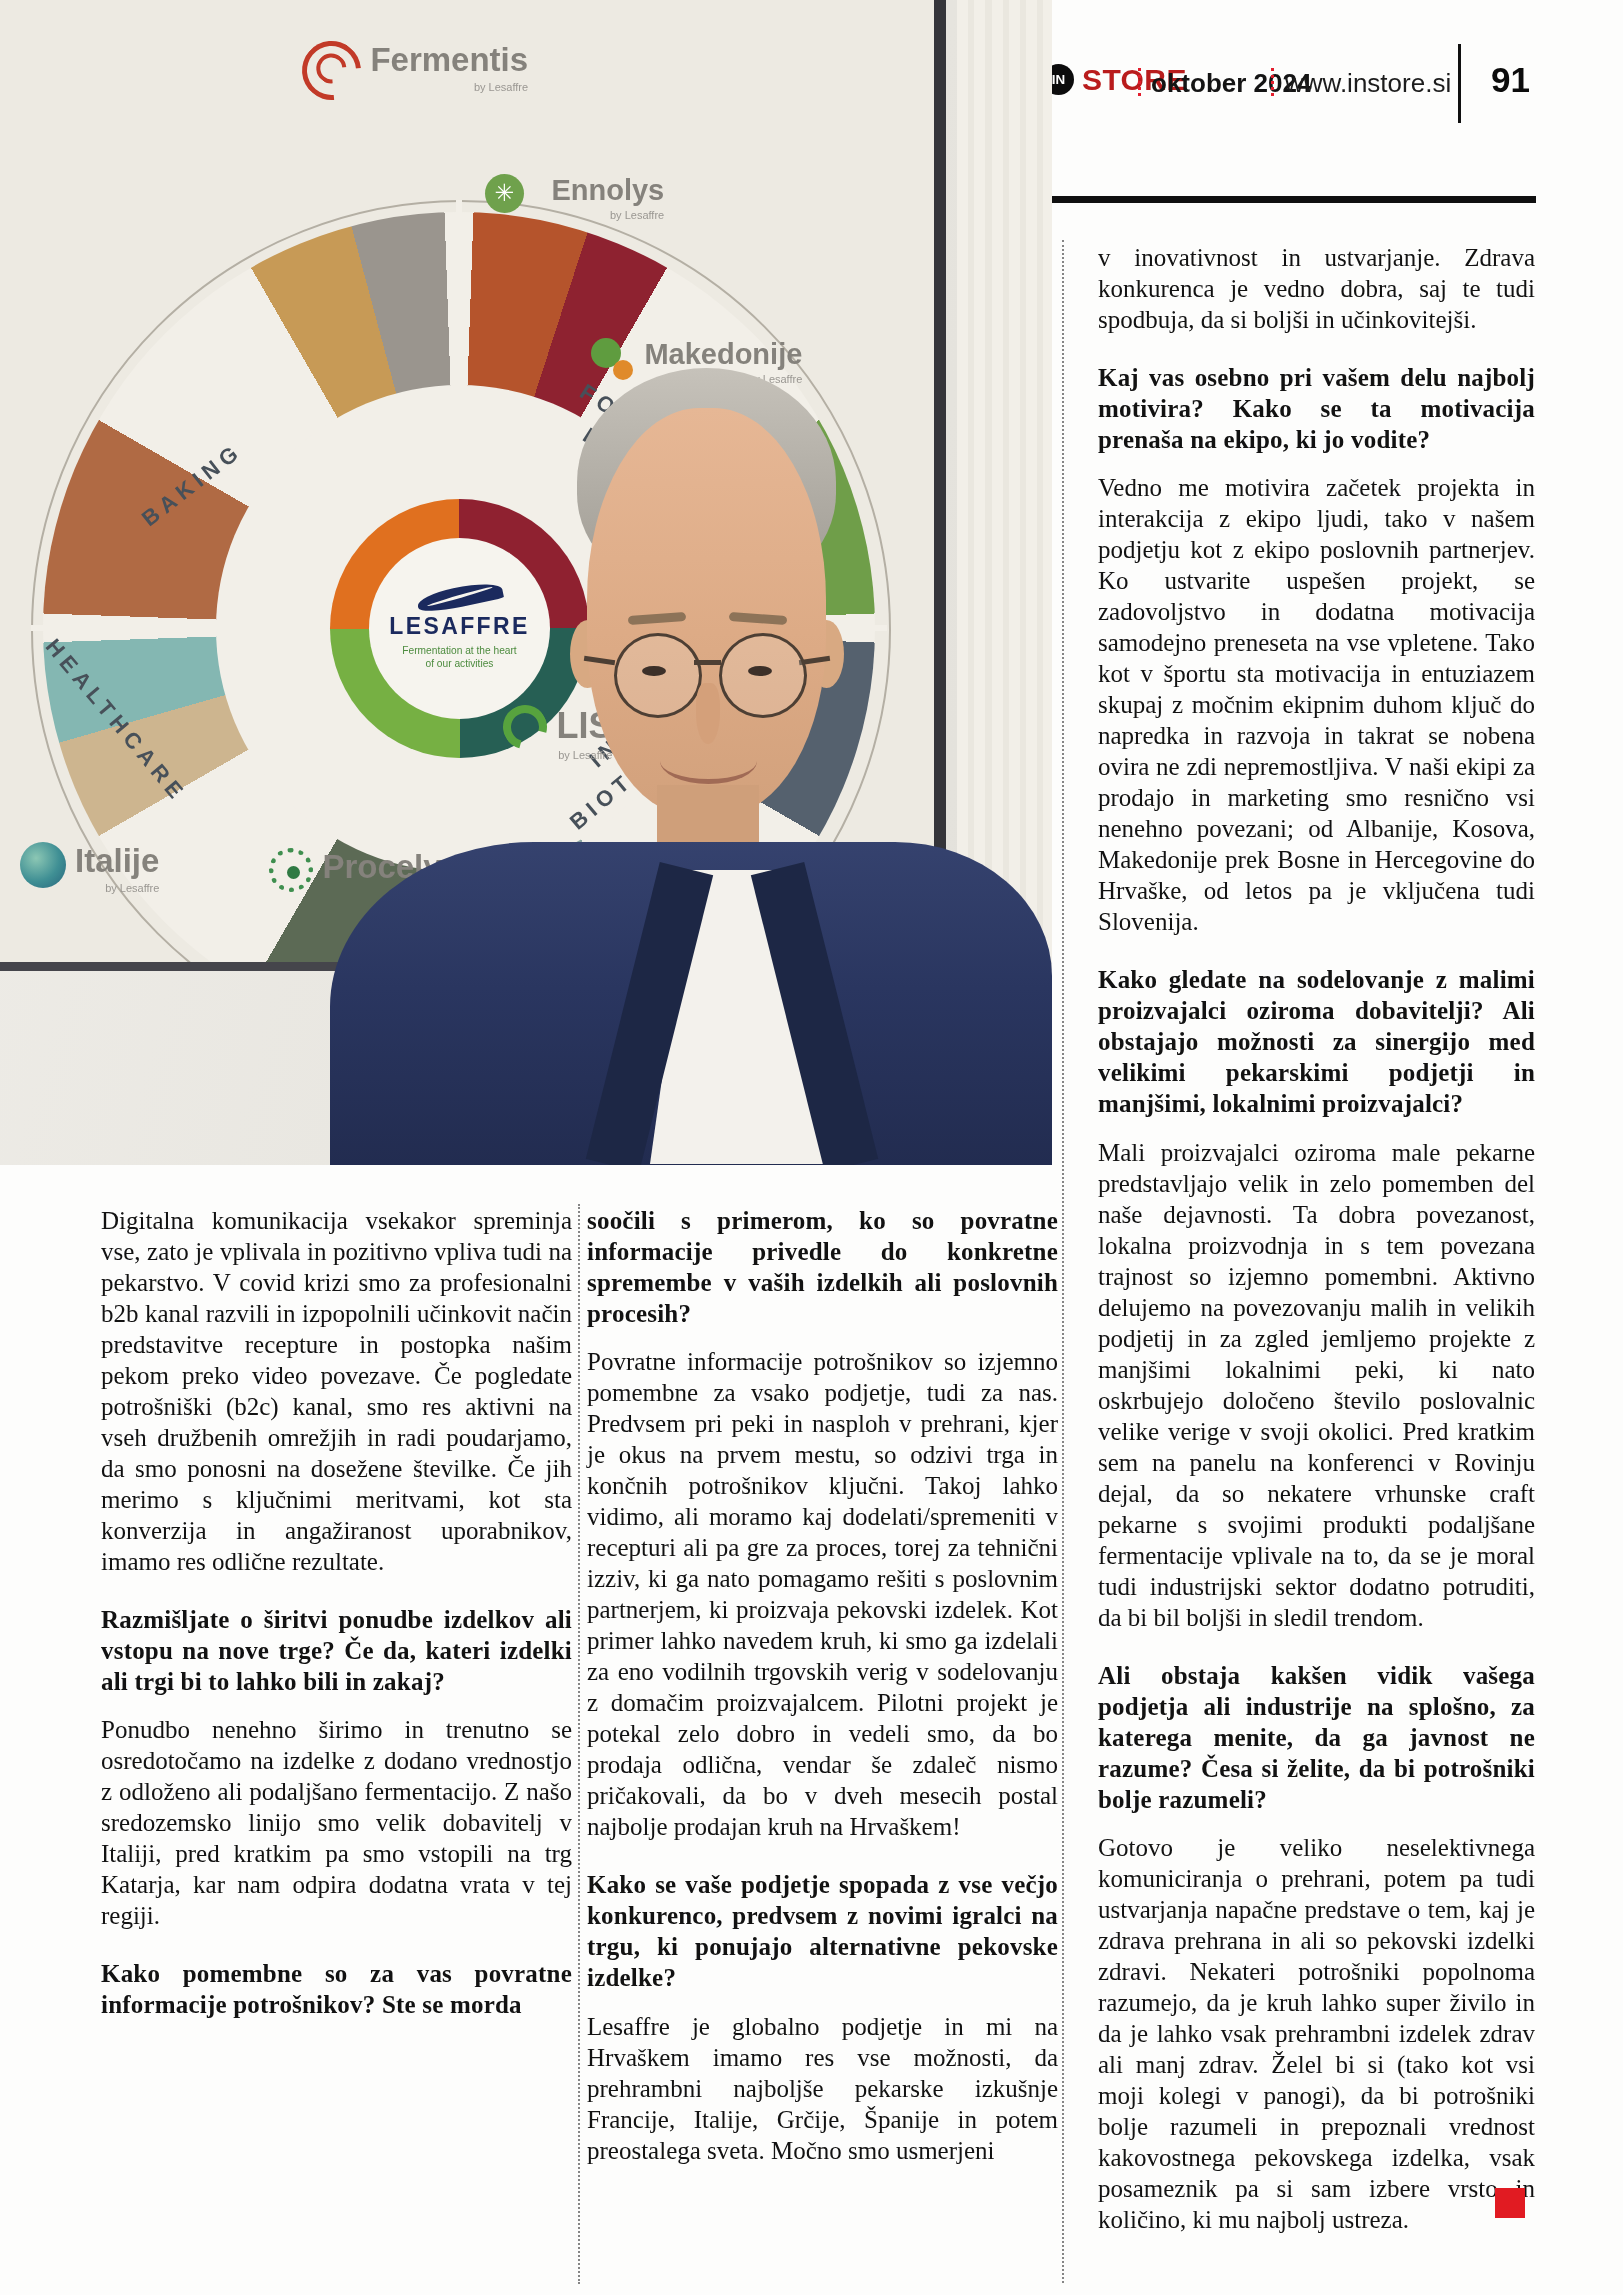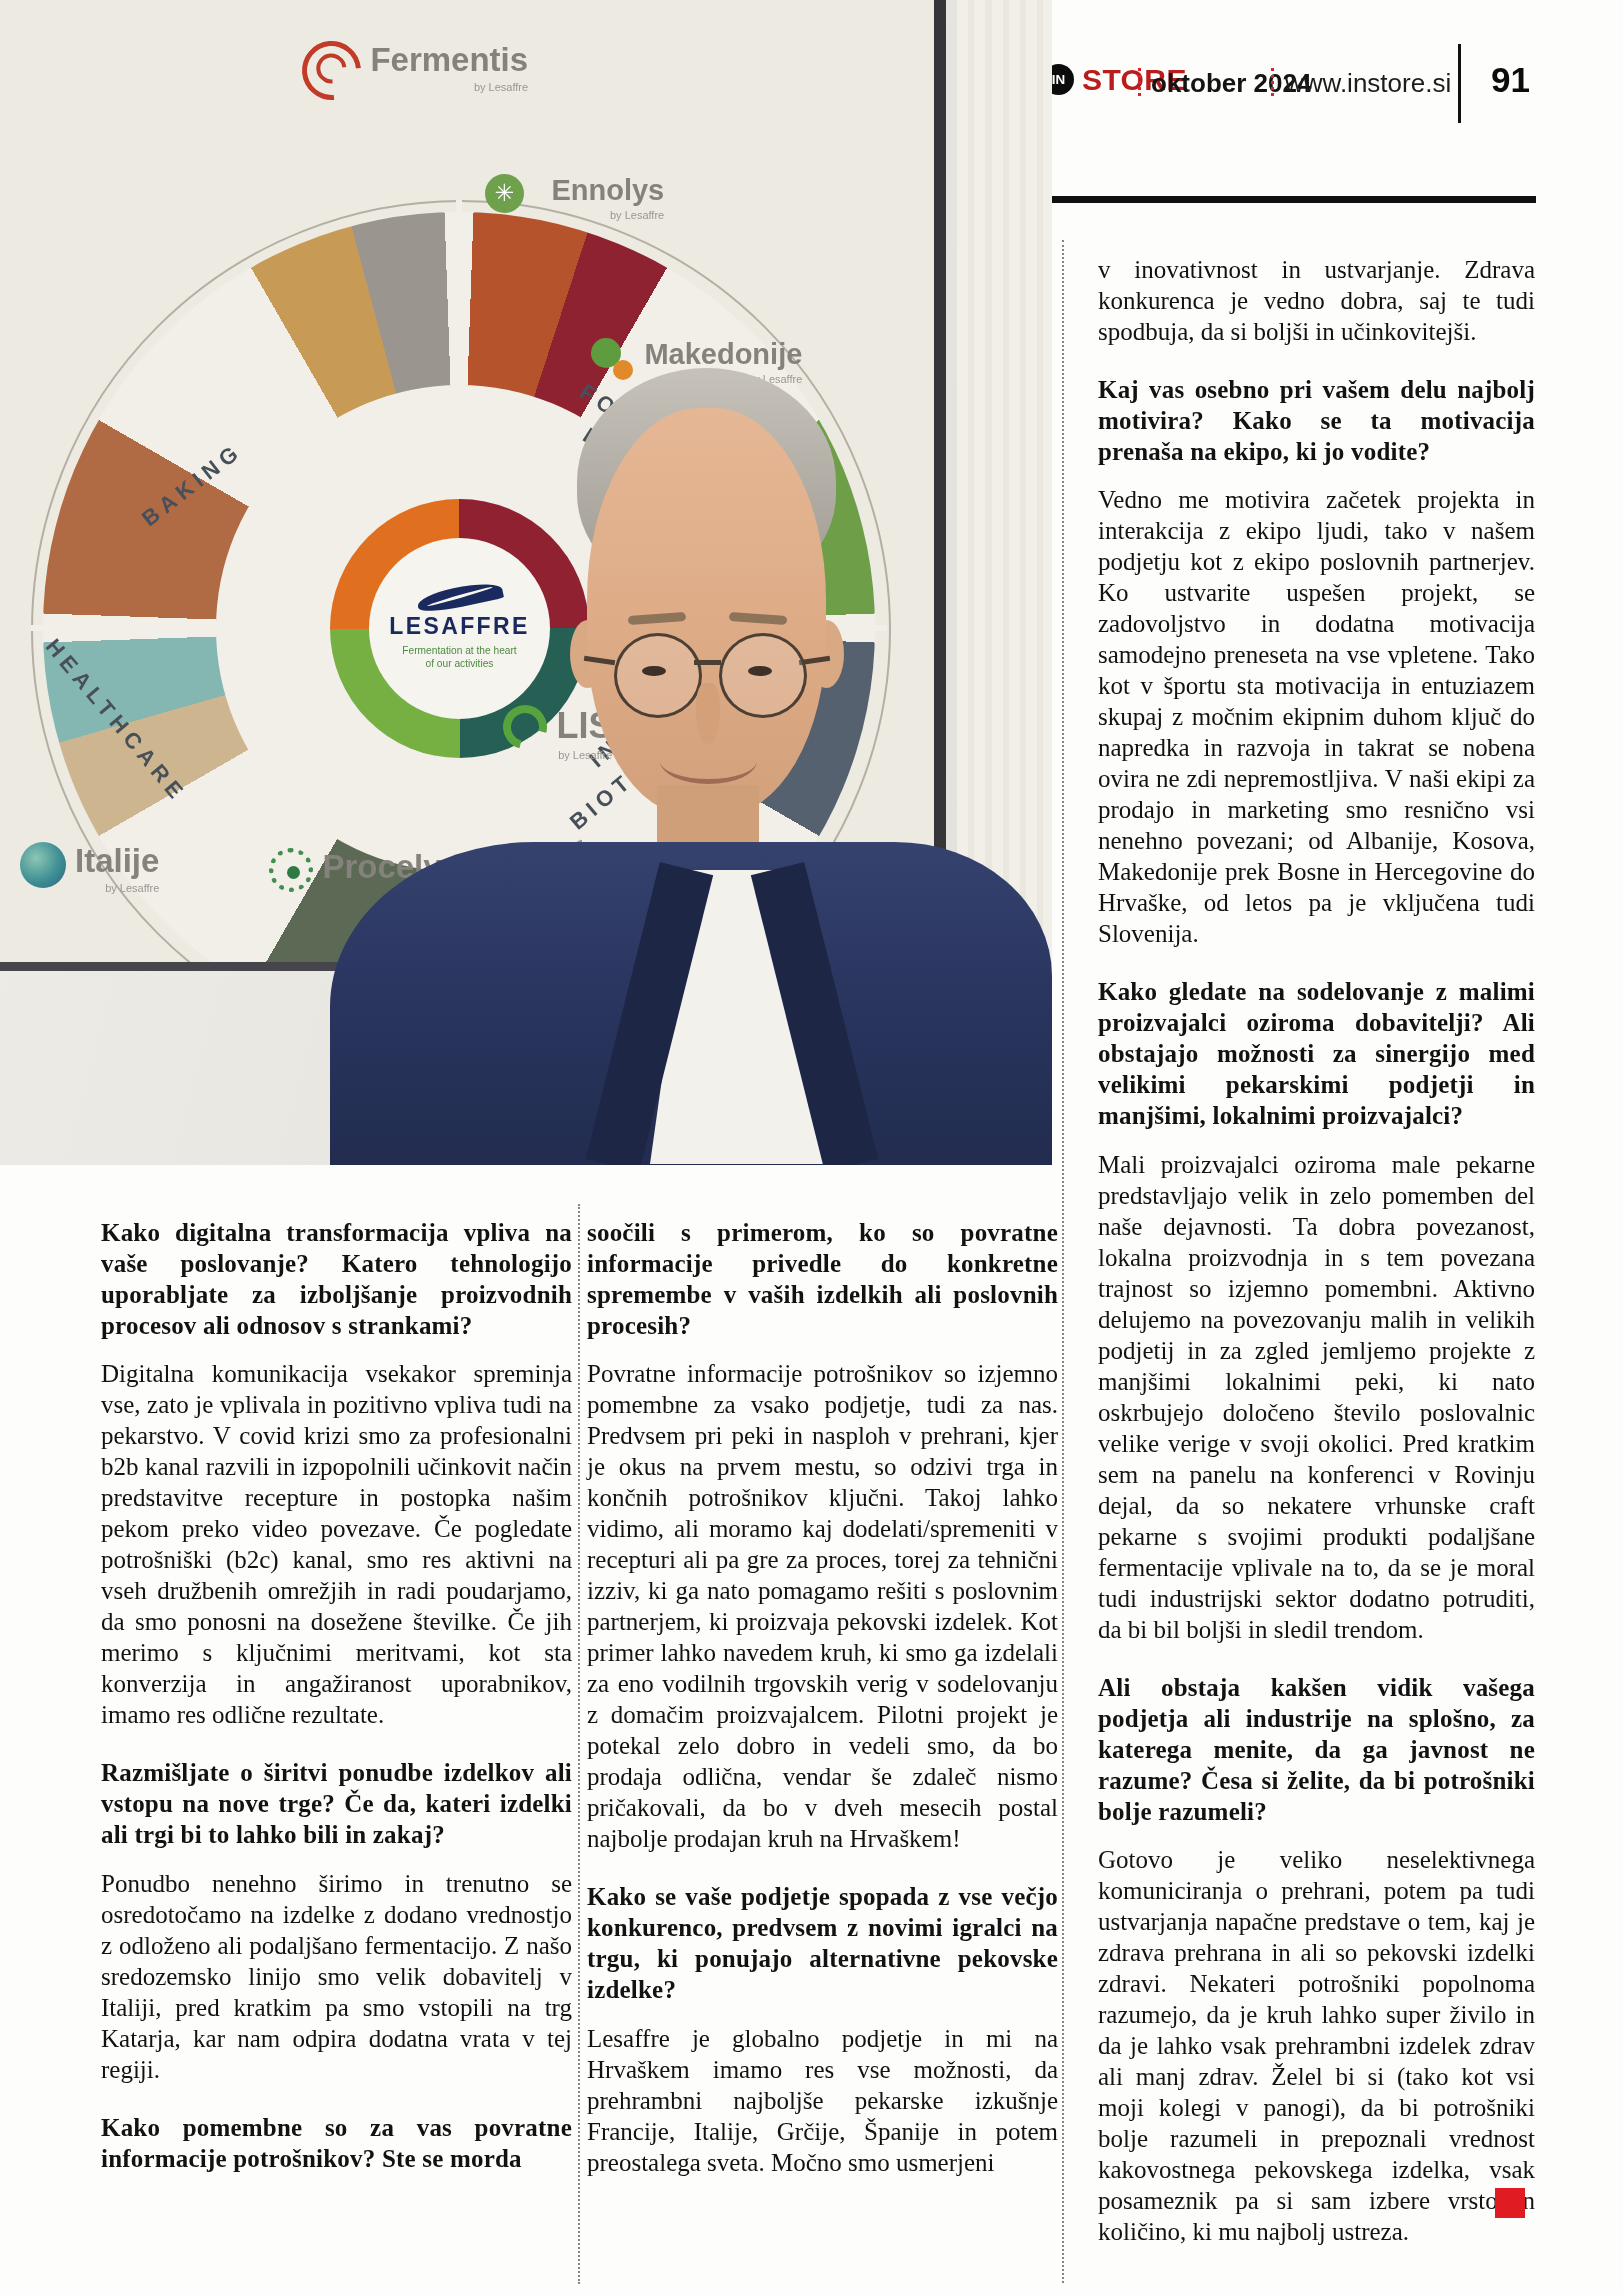--- a/index.html
+++ b/index.html
@@ -120,21 +120,21 @@
   .shirt{position:absolute;left:650px;top:870px;width:188px;height:294px;background:#f3f1ec;
         clip-path:polygon(22% 0,78% 0,100% 100%,0 100%);}
 
   
   .col{position:absolute;text-align:justify;font-size:25px;line-height:31px;color:#121212;}
   .col-left{left:101px;top:1205px;width:471px;}
   .col-middle{left:587px;top:1205px;width:471px;}
   .col-right{left:1098px;top:242px;width:437px;}
   .col p{margin:0 0 17.3px 0;}
   .col p.q{font-weight:700;margin:27px 0 17.3px 0;letter-spacing:0.2px;}
-  .col p:first-child{margin-top:12px;}
+  .col p:first-child{margin-top:0;}
   .vsep{position:absolute;width:0;border-left:2.4px dotted #858585;}
   .sep-mid{left:578px;top:1204px;height:1080px;}
   .sep-right{left:1062px;top:240px;height:2043px;}
   .endmark{position:absolute;left:1495px;top:2188px;width:30px;height:30px;background:#e11b22;}
 </style>
 </head>
 <body>
 
 <div class="page">
 
@@ -221,21 +221,20 @@
       <div class="shirt"></div>
       <div class="lapel lapel-l"></div>
       <div class="lapel lapel-r"></div>
     </div>
   </div>
 
   <div class="vsep sep-mid"></div>
   <div class="vsep sep-right"></div>
 
   <div class="col col-left">
-      <p class="q">Kako digitalna transformacija vpliva na vaše poslovanje? Katero tehnologijo uporabljate za izboljšanje proizvodnih procesov ali odnosov s strankami?</p>
       <p class="a">Digitalna komunikacija vsekakor spreminja vse, zato je vplivala in pozitivno vpliva tudi na pekarstvo. V covid krizi smo za profesionalni b2b kanal razvili in izpopolnili učinkovit način predstavitve recepture in postopka našim pekom preko video povezave. Če pogledate potrošniški (b2c) kanal, smo res aktivni na vseh družbenih omrežjih in radi poudarjamo, da smo ponosni na dosežene številke. Če jih merimo s ključnimi meritvami, kot sta konverzija in angažiranost uporabnikov, imamo res odlične rezultate.</p>
       <p class="q">Razmišljate o širitvi ponudbe izdelkov ali vstopu na nove trge? Če da, kateri izdelki ali trgi bi to lahko bili in zakaj?</p>
       <p class="a">Ponudbo nenehno širimo in trenutno se osredotočamo na izdelke z dodano vrednostjo z odloženo ali podaljšano fermentacijo. Z našo sredozemsko linijo smo velik dobavitelj v Italiji, pred kratkim pa smo vstopili na trg Katarja, kar nam odpira dodatna vrata v tej regiji.</p>
       <p class="q">Kako pomembne so za vas povratne informacije potrošnikov? Ste se morda</p>
     </div>
   <div class="col col-middle">
       <p class="q">soočili s primerom, ko so povratne informacije privedle do konkretne spremembe v vaših izdelkih ali poslovnih procesih?</p>
       <p class="a">Povratne informacije potrošnikov so izjemno pomembne za vsako podjetje, tudi za nas. Predvsem pri peki in nasploh v prehrani, kjer je okus na prvem mestu, so odzivi trga in končnih potrošnikov ključni. Takoj lahko vidimo, ali moramo kaj dodelati/spremeniti v recepturi ali pa gre za proces, torej za tehnični izziv, ki ga nato pomagamo rešiti s poslovnim partnerjem, ki proizvaja pekovski izdelek. Kot primer lahko navedem kruh, ki smo ga izdelali za eno vodilnih trgovskih verig v sodelovanju z domačim proizvajalcem. Pilotni projekt je potekal zelo dobro in vedeli smo, da bo prodaja odlična, vendar še zdaleč nismo pričakovali, da bo v dveh mesecih postal najbolje prodajan kruh na Hrvaškem!</p>
       <p class="q">Kako se vaše podjetje spopada z vse večjo konkurenco, predvsem z novimi igralci na trgu, ki ponujajo alternativne pekovske izdelke?</p>
       <p class="a">Lesaffre je globalno podjetje in mi na Hrvaškem imamo res vse možnosti, da prehrambni najboljše pekarske izkušnje Francije, Italije, Grčije, Španije in potem preostalega sveta. Močno smo usmerjeni</p>

